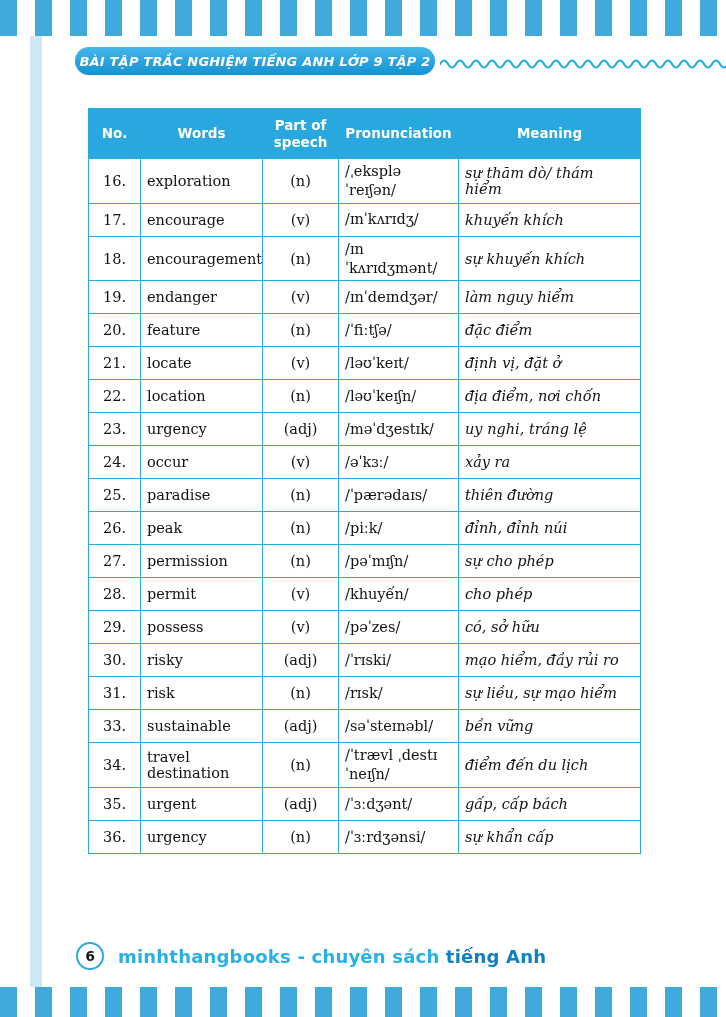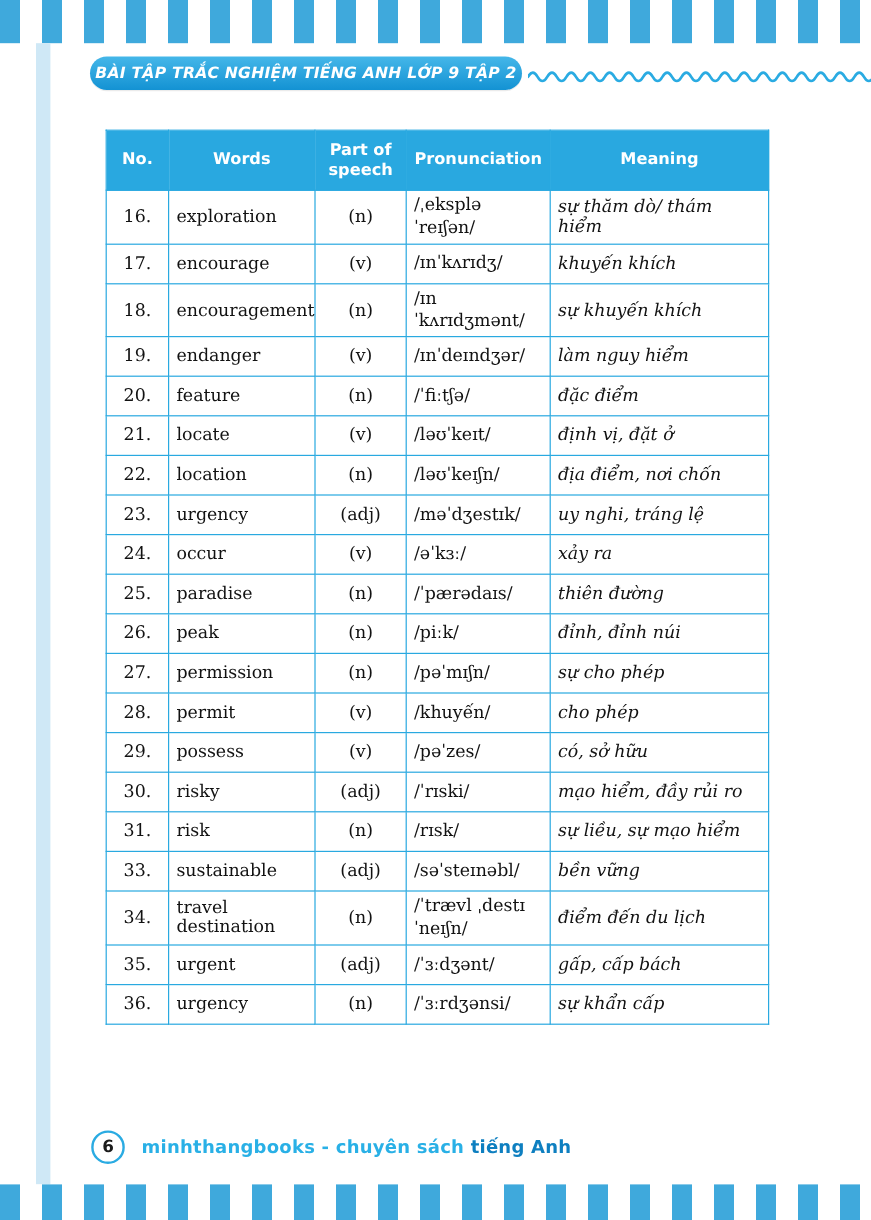--- a/index.html
+++ b/index.html
@@ -73,21 +73,21 @@
   .page-num {
     width:28px; height:28px; border-radius:50%;
     border:2.5px solid #2aabe2; background:#fff;
     display:flex; align-items:center; justify-content:center;
     font-family:"DejaVu Sans","Liberation Sans",sans-serif;
     font-weight:bold; font-size:14px; color:#1b1b1b;
   }
   .brand {
     margin-left:14px;
     font-family:"DejaVu Sans","Liberation Sans",sans-serif;
-    font-weight:bold; font-size:15px; color:#29b0e6;
+    font-weight:bold; font-size:18px; color:#29b0e6;
     letter-spacing:.2px;
   }
   .brand .brand2 { color:#0e7fc0; }
 </style>
 </head>
 <body>
 
 <div class="page">
 
   <div class="stripe-band top"></div>

